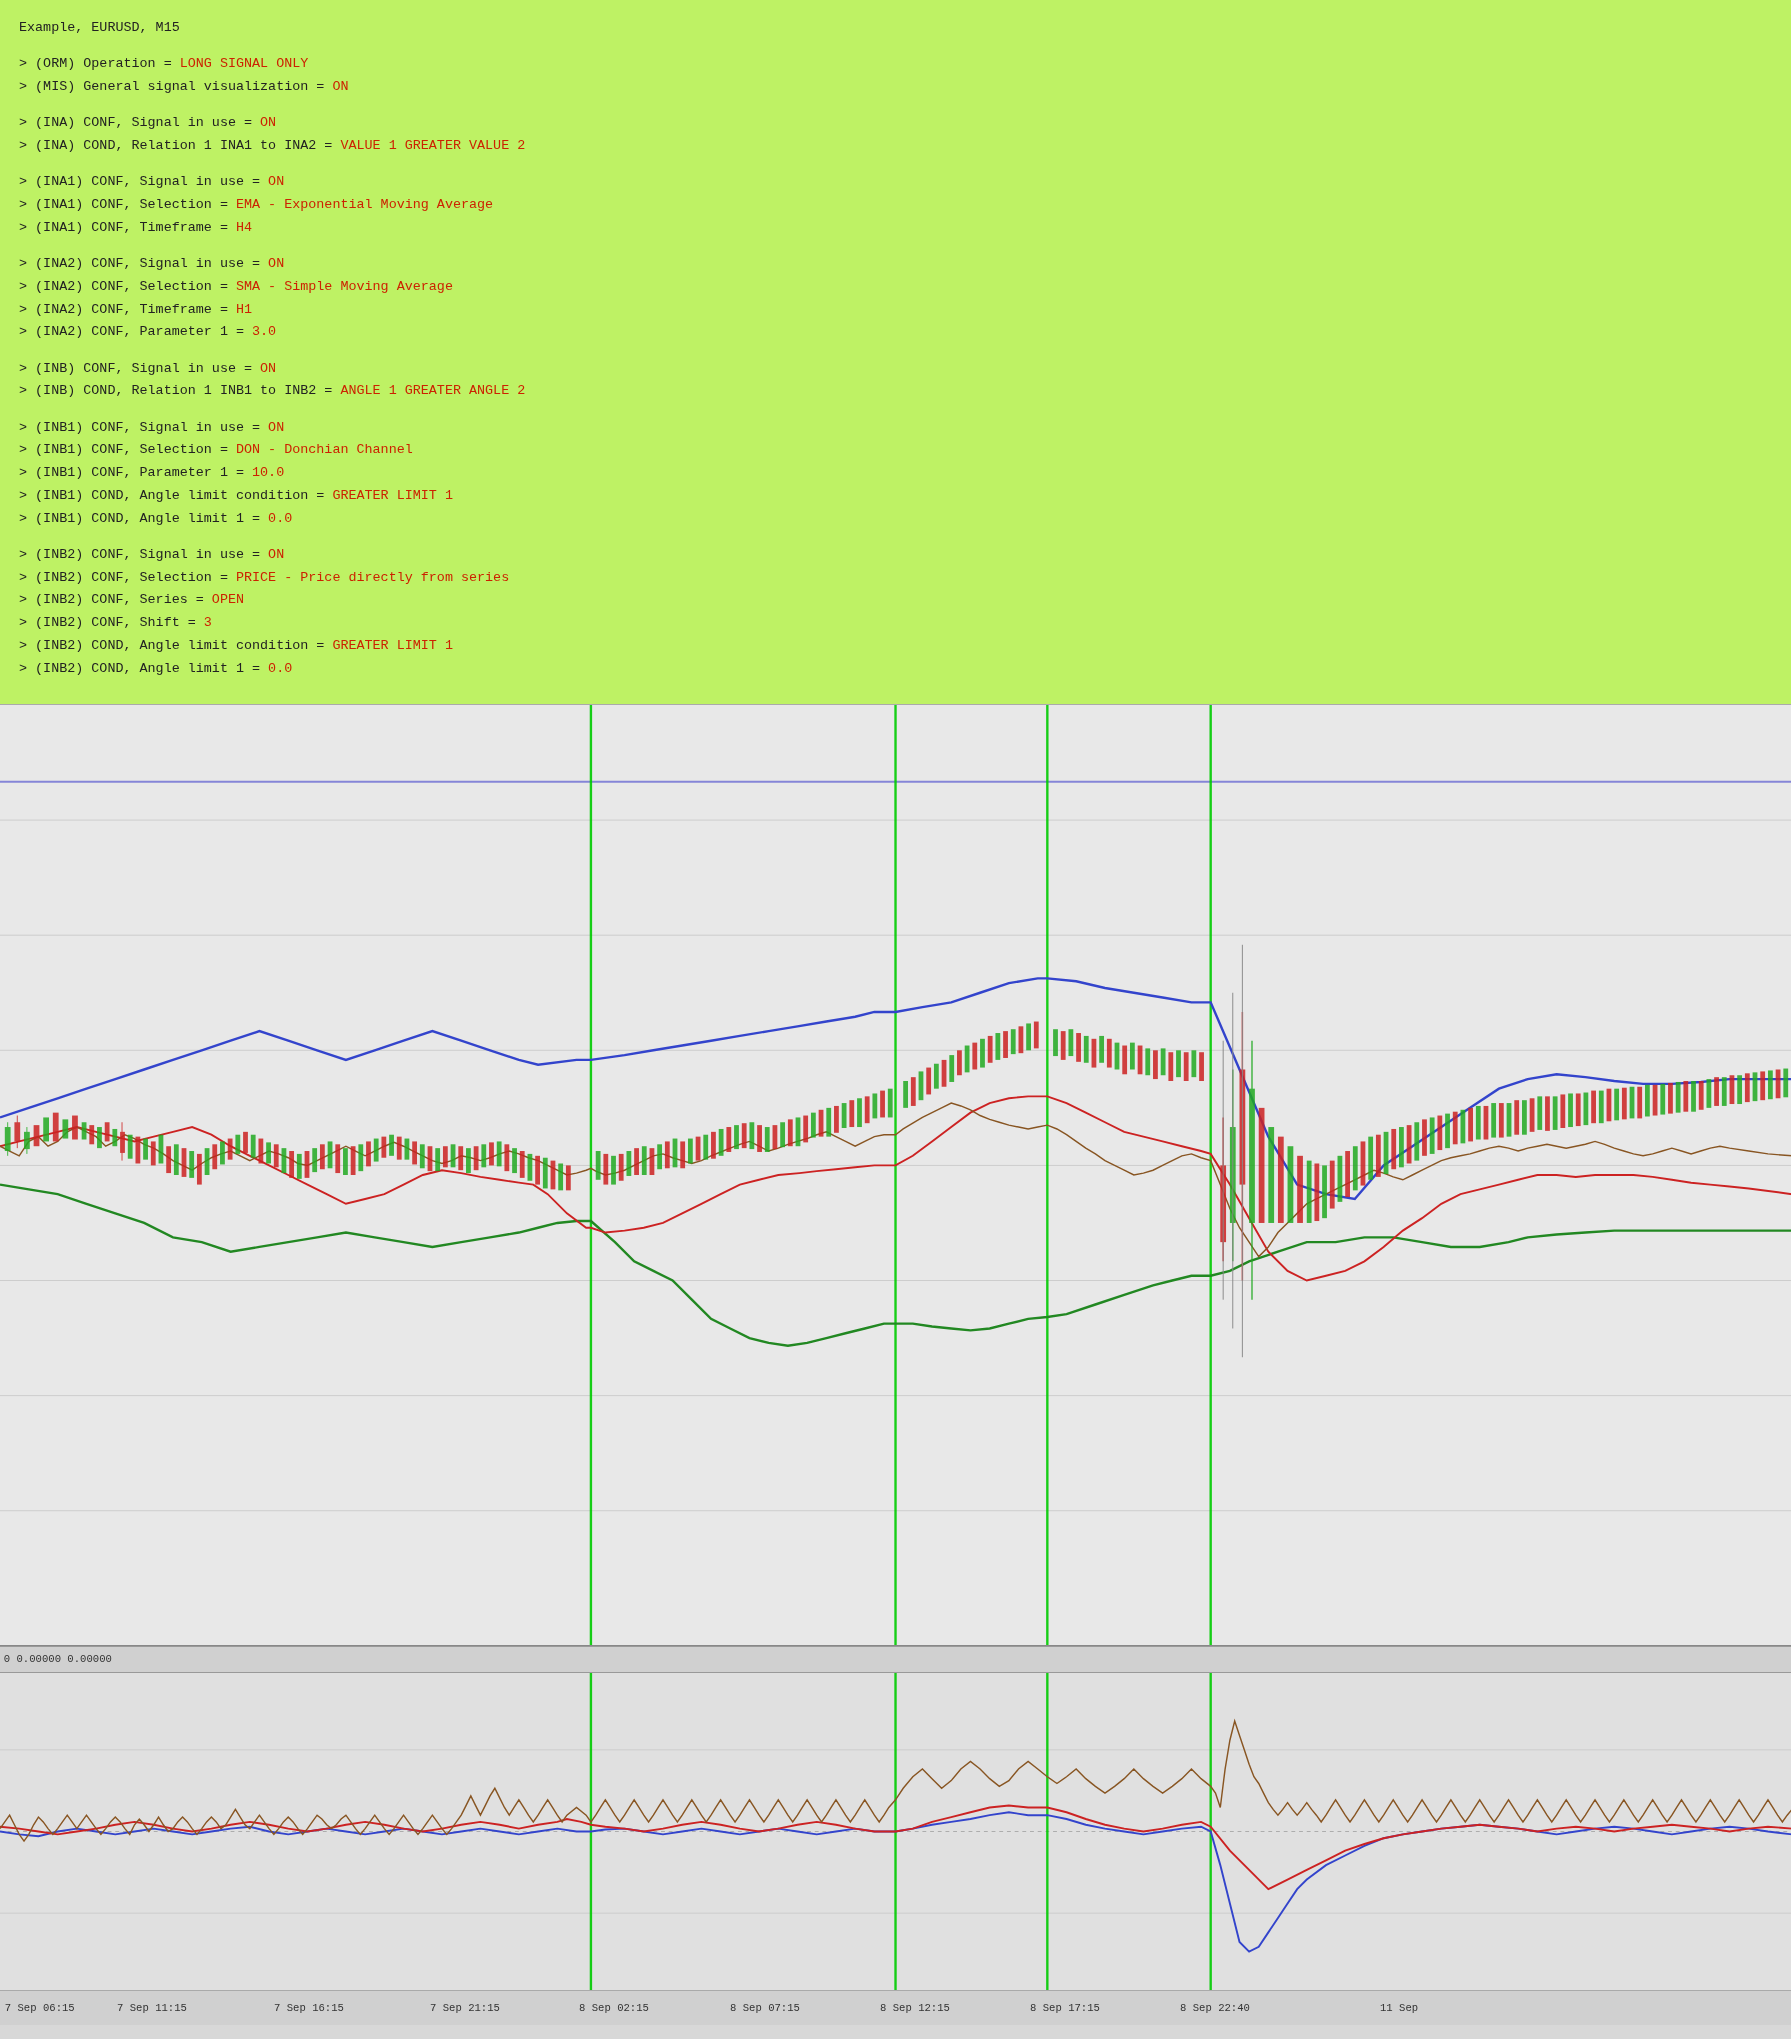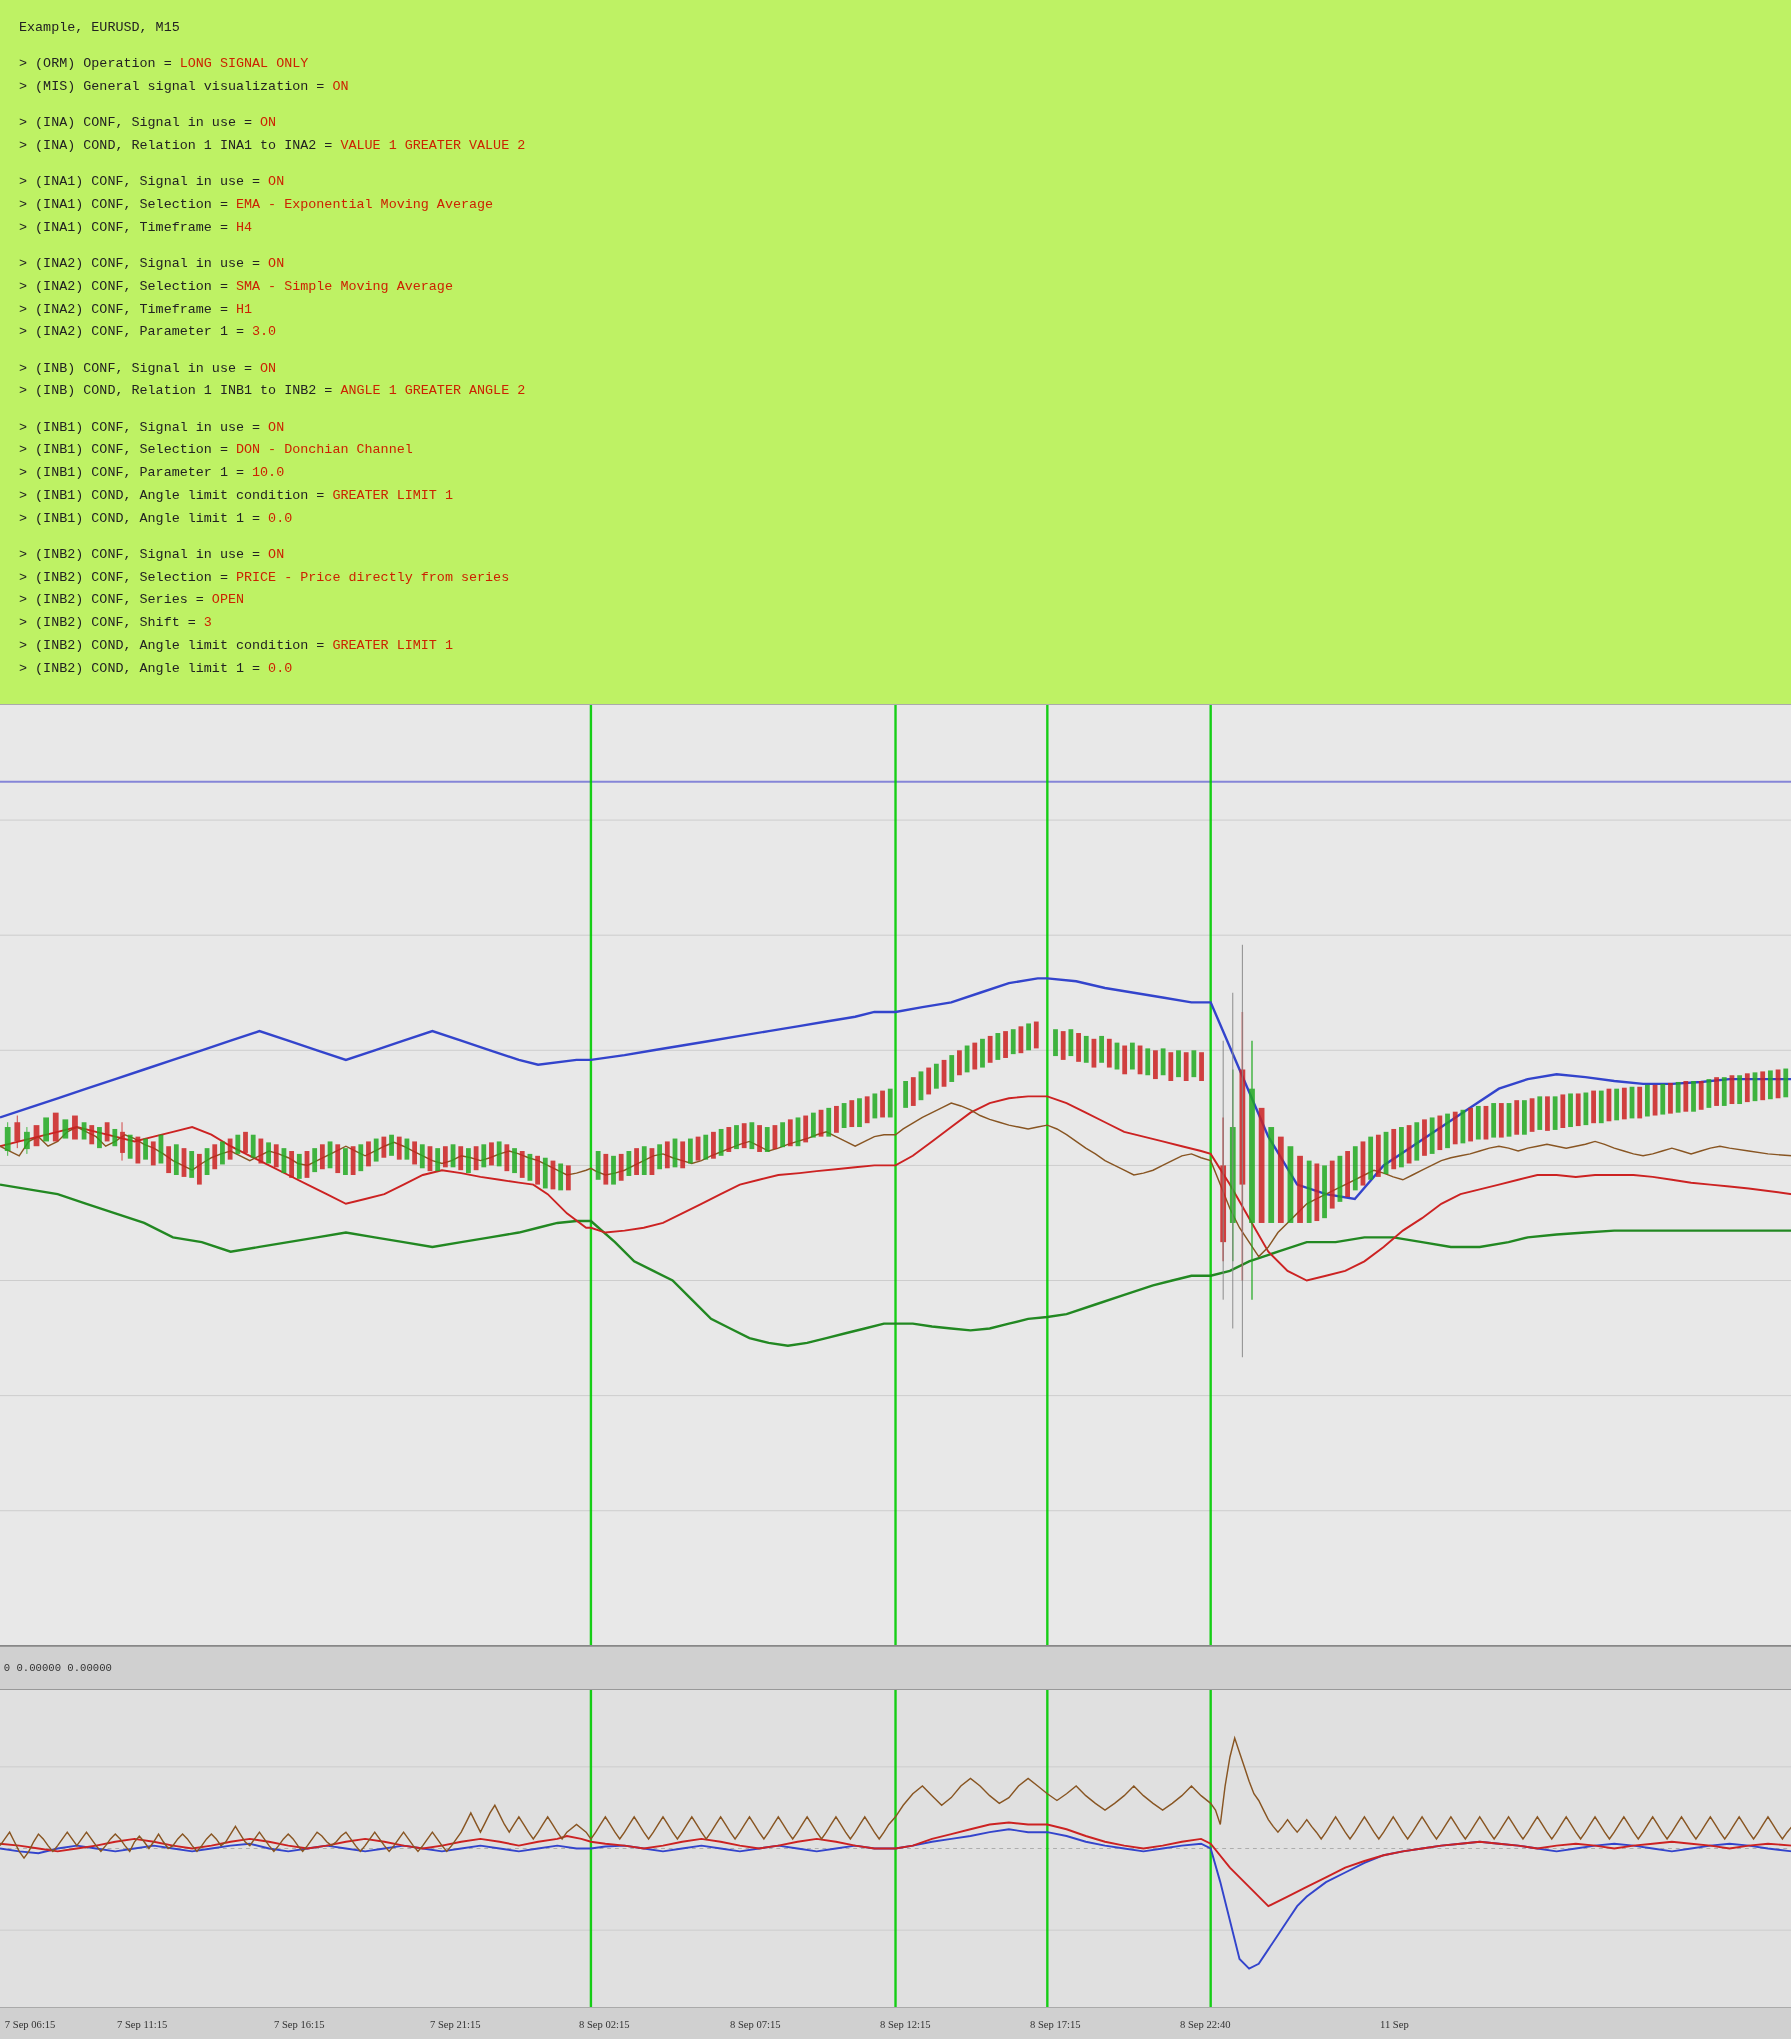--- a/index.html
+++ b/index.html
@@ -55,21 +55,20 @@
       color: #333;
       border-top: 1px solid #aaa;
       position: relative;
     }
 
     .time-label {
       position: absolute;
       font-size: 10.6px;
       color: #333;
       white-space: nowrap;
-      font-family: Liberation Serif, serif;
     }
   </style>
 </head>
 <body>
 
 <div class="text-section">
   <div class="line-group">
     <span class="line">
       <span class="text-black">Example, EURUSD, M15</span>
     </span>
@@ -489,21 +488,21 @@
         <rect x="1848" y="380" width="5" height="30" fill="#cc2222"></rect>
         <rect x="1856" y="379" width="5" height="30" fill="#22aa22"></rect>
       </g>
 
       <line x1="1273" y1="350" x2="1273" y2="620" stroke="#888" stroke-width="1"></line>
       <line x1="1283" y1="300" x2="1283" y2="650" stroke="#888" stroke-width="1"></line>
       <line x1="1293" y1="250" x2="1293" y2="680" stroke="#888" stroke-width="1"></line>
     </svg>
   </div>
 
-  <div style="position:relative; background:#d0d0d0; height:44px; display:flex; align-items:center; padding-left:3.8px; border-top:1px solid #999; border-bottom:1px solid #999;">
+  <div style="position:relative; background:#d0d0d0; height:27px; display:flex; align-items:center; padding-left:3.8px; border-top:1px solid #999; border-bottom:1px solid #999;">
     <span style="font-family: 'Courier New', monospace; font-size:10.6px; color:#333;">0 0.00000 0.00000</span>
   </div>
 
   <div class="sub-chart">
     <svg width="100%" height="100%" viewBox="0 0 1865 330" preserveAspectRatio="none">
       <rect width="1865" height="330" fill="#e0e0e0"></rect>
 
       <line x1="0" y1="80" x2="1865" y2="80" stroke="#ccc" stroke-width="1"></line>
       <line x1="0" y1="165" x2="1865" y2="165" stroke="#aaa" stroke-width="1" stroke-dasharray="4,4"></line>
       <line x1="0" y1="250" x2="1865" y2="250" stroke="#ccc" stroke-width="1"></line>

